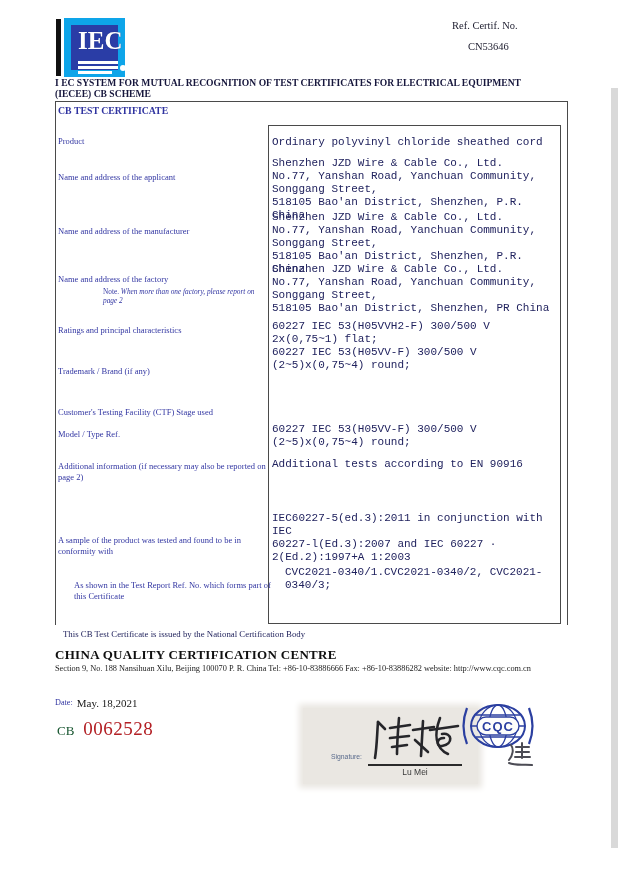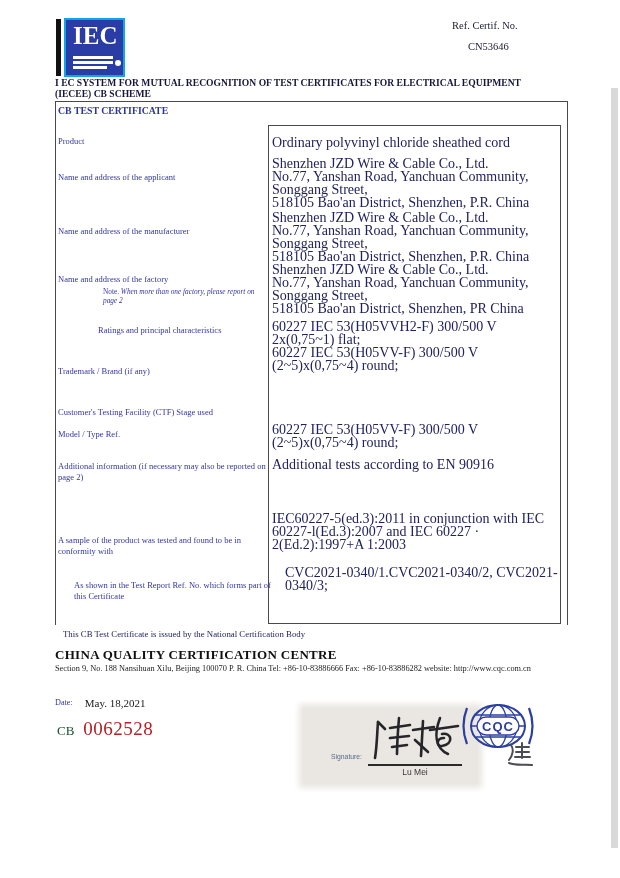--- a/index.html
+++ b/index.html
@@ -4,54 +4,54 @@
 <style>
   * { margin:0; padding:0; box-sizing:border-box; }
   html,body { background:#fff; }
   .page {
     position:relative; width:620px; height:878px; background:#ffffff;
     font-family:"Liberation Serif", serif; overflow:hidden;
   }
   
   .iec-logo { position:absolute; left:56px; top:18px; width:72px; height:60px; }
   .iec-bar { position:absolute; left:0; top:1px; width:5px; height:57px; background:#111; }
-  .iec-box { position:absolute; left:8px; top:0; width:61px; height:59px; background:#2a3da6; border:2px solid #0ea5e9; }
+  .iec-box { position:absolute; left:8px; top:0; width:61px; height:59px; background:#2a3da6; border:7px solid #0ea5e9; }
   .iec-text { position:absolute; left:7px; top:2px; color:#fff; font-weight:bold; font-size:25px; letter-spacing:0px; font-family:"Liberation Serif",serif; text-shadow:0 0 1px #1c2b7a; }
   .iec-lines { position:absolute; left:7px; top:36px; width:46px; }
   .iec-lines div { height:2.5px; background:#fff; margin-bottom:2.5px; }
   .iec-lines .l1 { width:40px; } .iec-lines .l2 { width:40px; } .iec-lines .l3 { width:34px; }
   .iec-dot { position:absolute; left:49px; top:40px; width:6px; height:6px; border-radius:50%; background:#fff; }
   .ref-label { position:absolute; left:452px; top:20px; font-size:10.5px; color:#1c1c2e; }
   .ref-number { position:absolute; left:468px; top:41px; font-size:10.5px; color:#1c1c2e; }
   .scheme-title { position:absolute; left:55px; top:77px; width:525px; font-size:9.6px; font-weight:bold; color:#16163c; line-height:11px; }
   
   .outer-box { position:absolute; left:55px; top:101px; width:513px; height:524px; border:1px solid #4a4a4a; border-bottom:none; }
   .cb-title { position:absolute; left:58px; top:105px; font-size:9.8px; font-weight:bold; color:#2f33a0; }
   .inner-box { position:absolute; left:268px; top:125px; width:293px; height:499px; border:1px solid #4a4a4a; background:#fff; }
   .lbl { position:absolute; left:58px; width:208px; font-size:8.5px; color:#3236a2; line-height:10.5px; }
   .note { position:absolute; left:58px; width:208px; font-size:7.3px; color:#3236a2; }
   .note .it { font-style:italic; }
-  .val { position:absolute; left:272px; width:286px; font-size:14px; color:#20225e; line-height:13px; }
+  .val { position:absolute; left:272px; width:286px; font-size:11px; color:#20225e; line-height:13px;font-family:Liberation Mono, monospace; }
   .t136 { top:136px; } .t172 { top:172px; } .t157 { top:157px; }
   .t226 { top:226px; } .t211 { top:211px; }
   .t274 { top:274px; } .t287 { top:287px;padding-left:45px; } .t263 { top:263px; }
-  .t325 { top:325px;margin-left:40px; } .t320 { top:320px; }
+  .t325 { top:325px; } .t320 { top:320px; }
   .t366 { top:366px; }
   .t407 { top:407px; }
   .t429 { top:429px; } .t423 { top:423px; }
   .t461 { top:461px; } .t458 { top:458px; }
   .t535 { top:535px; } .t512 { top:512px; }
   .t580 { top:580px;margin-left:16px; } .t566 { top:566px; left:285px; }
   .issued-note { position:absolute; left:63px; top:629px; font-size:8.8px; color:#23255e; }
   
   .ncb-name { position:absolute; left:55px; top:647px; font-size:13px; font-weight:bold; color:#101010; letter-spacing:.3px; }
   .ncb-address { position:absolute; left:55px; top:664px; font-size:8.3px; color:#1c1c1c; }
   .date-row { position:absolute; left:55px; top:693px; }
   .date-label { font-size:8.2px; color:#3236a2; vertical-align:2px; }
-  .date-value { font-size:11px; color:#1a1a1a; margin-left:8px; }
+  .date-value { font-size:11px; color:#1a1a1a; }
   .cb-row { position:absolute; left:57px; top:718px; }
   .cb-prefix { font-size:13px; color:#14532d; }
   .cb-number { font-size:19px; color:#b32025; margin-left:5px; letter-spacing:.5px; }
   .sig-patch { position:absolute; left:303px; top:708px; width:175px; height:76px; background:#eae7e2; box-shadow:0 0 6px 4px #eae7e2; }
   .sig-label { position:absolute; left:331px; top:753px; font-size:6.8px; color:#5a6b8c; font-family:"Liberation Sans",sans-serif; }
   .sig-line { position:absolute; left:368px; top:764px; width:94px; height:1.5px; background:#2a2a2a; }
   .sig-name { position:absolute; left:368px; top:767px; width:94px; text-align:center; font-size:8.5px; color:#3a3a3a; font-family:Liberation Sans, sans-serif; }
   .sig-hand { position:absolute; left:366px; top:712px; }
   .cqc-logo { position:absolute; left:460px; top:698px; }
   .stamp { position:absolute; left:506px; top:740px; }

